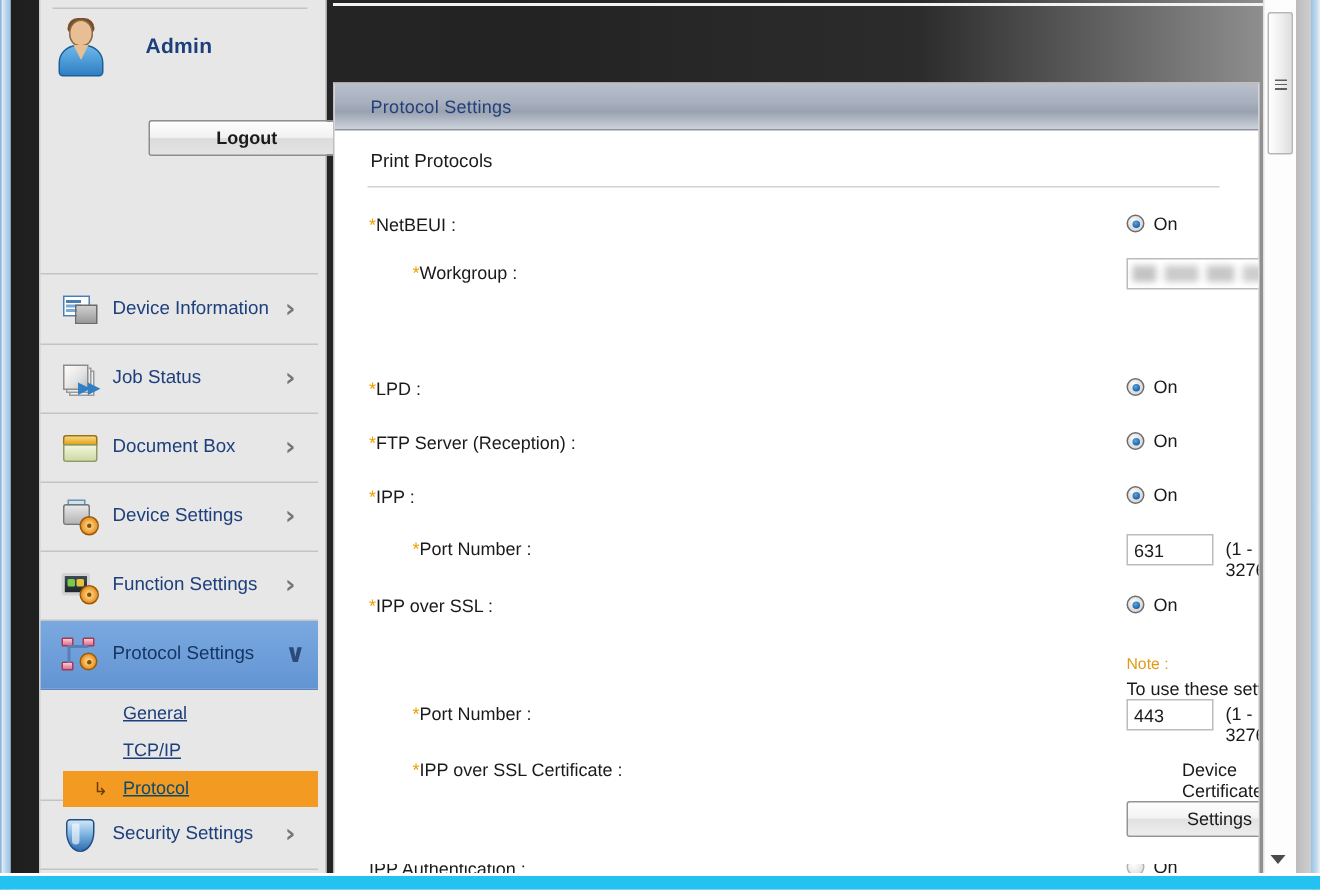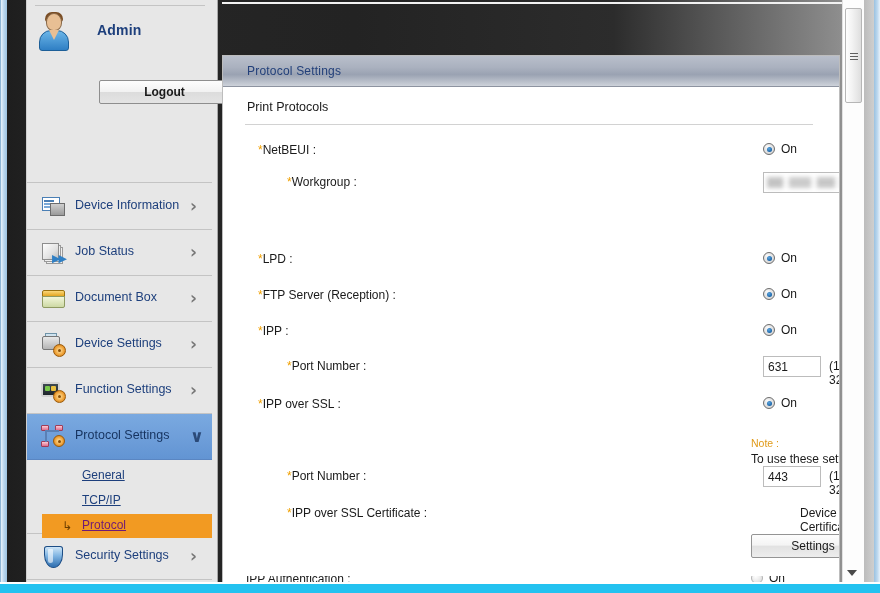--- a/index.html
+++ b/index.html
@@ -276,21 +276,21 @@
     font-size: 12px;
     color: #1d3f7c;
     text-decoration: underline;
     white-space: nowrap;
   }
   .subnav-item.selected {
     background: #f29a22;
     left: 15px;
     width: 170px;
   }
-  .subnav-item.selected .sub-label { left: 40px; color:#701a75; }
+  .subnav-item.selected .sub-label { left: 40px; color:#0c4a6e; }
   .sub-arrow {
     position: absolute;
     left: 20px; top: 7px;
     width: 14px; height: 10px;
     color: #6b3d00;
     font-size: 12px;
     line-height: 10px;
     font-family: "DejaVu Sans", sans-serif;
   }
   #subnav-wrap {
@@ -334,21 +334,21 @@
   }
   #section-rule {
     position: absolute;
     left: 22px; top: 68px;
     width: 568px; height: 1px;
     background: #d2d2d2;
   }
 
   .form-row {
     position: absolute;
-    left: 12px;
+    left: 0;
     width: 504px;
     height: 22px;
   }
   .row-label {
     position: absolute;
     font-size: 12px;
     color: #1a1a1a;
     white-space: nowrap;
     top: 3px;
   }

